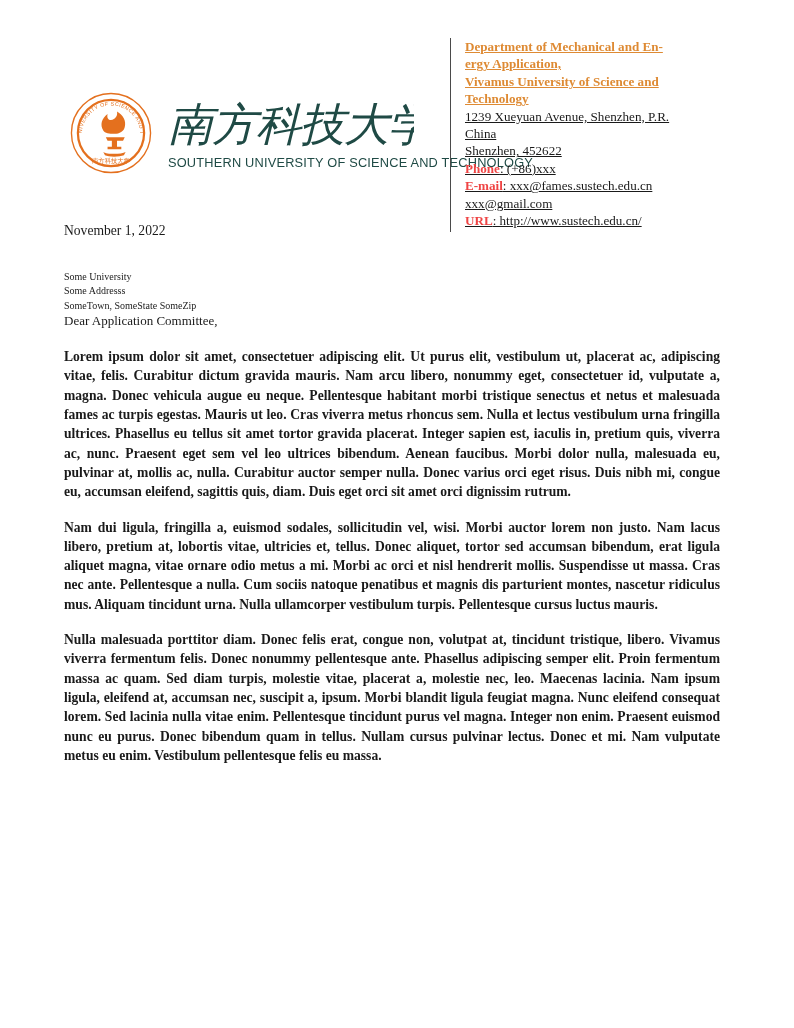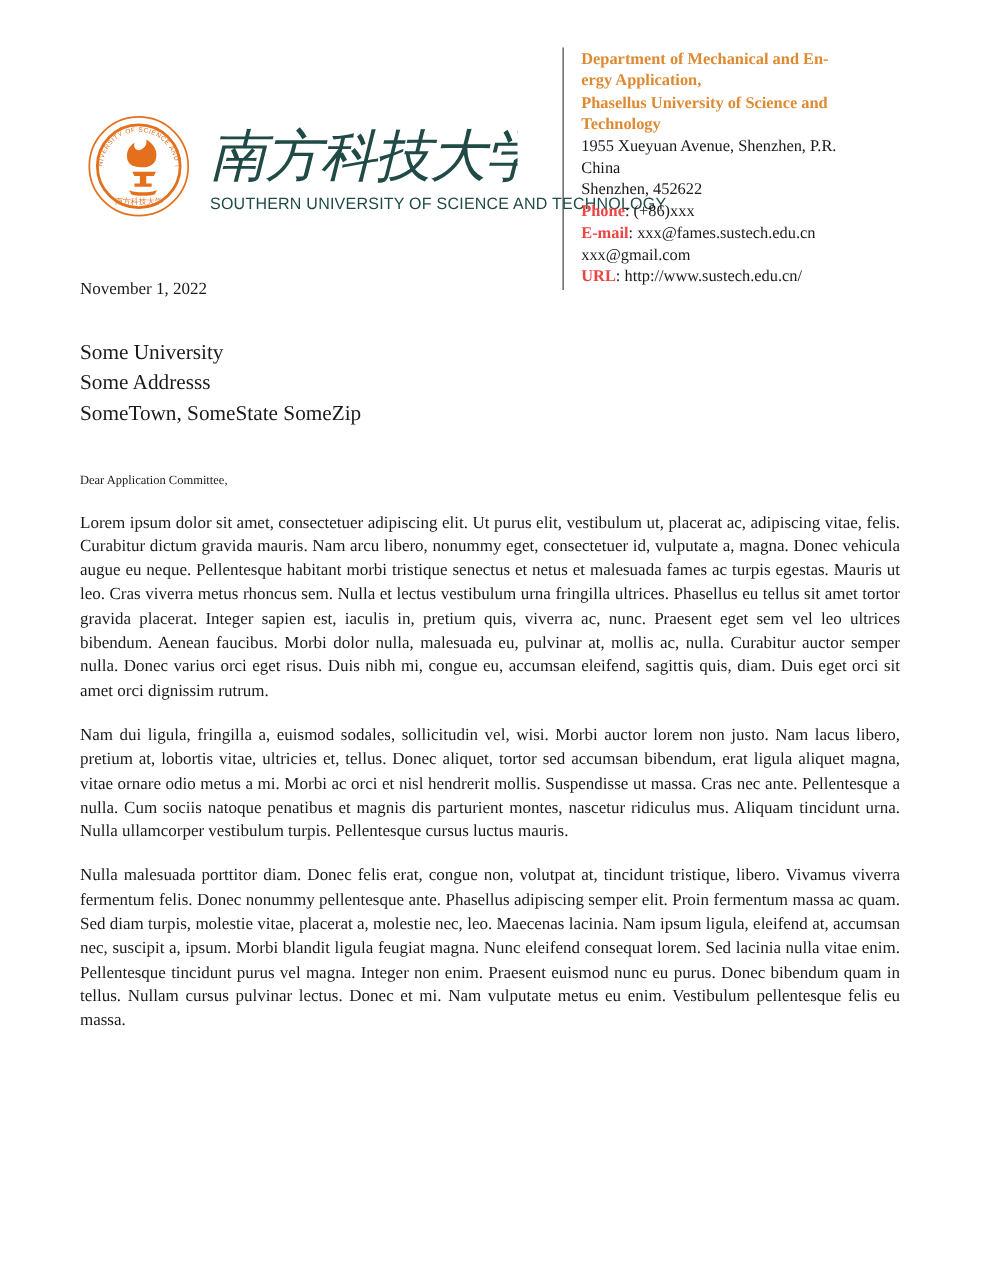--- a/index.html
+++ b/index.html
@@ -84,50 +84,51 @@
   }
   .contact .plain {
     color: #1a1a1a;
   }
   .contact .lbl {
     color: #ef4444;
     font-weight: bold;
   }
   .contact-line {
     display: block;
+    text-decoration: underline;
   }
 
   
   .body-area {
     position: absolute;
     left: 64px;
     top: 222px;
     width: 656px;
   }
   .date {
     font-size: 13.6px;
     line-height: 1.3;
   }
   .recipient {
     margin-top: 30px;
-    font-size: 17px;
+    font-size: 10px;
     line-height: 1.45;
   }
   .recipient span { display: block; }
   .salutation {
-    margin-top: 35px;
-    font-size: 10px;
+    font-size: 13px;
   }
   .para {
     margin-top: 16px;
     font-size: 13.6px;
     line-height: 1.42;
     text-align: justify;
     text-justify: inter-word;
     hyphens: auto;
+    font-weight: bold;
   }
   .para:first-of-type { margin-top: 18px; }
 </style>
 </head>
 <body>
 
 <div class="page">
 
   <div class="letterhead">
 
@@ -153,23 +154,23 @@
         </svg>
         <div class="en-name">SOUTHERN UNIVERSITY OF SCIENCE AND TECHNOLOGY</div>
       </div>
     </div>
 
     <div class="contact-rule"></div>
 
     <div class="contact">
       <span class="contact-line dept">Department of Mechanical and En-</span>
       <span class="contact-line dept">ergy Application,</span>
-      <span class="contact-line dept">Phasellus University of Science and</span>
+      <span class="contact-line dept">Vivamus University of Science and</span>
       <span class="contact-line dept">Technology</span>
-      <span class="contact-line plain">1955 Xueyuan Avenue, Shenzhen, P.R.</span>
+      <span class="contact-line plain">1239 Xueyuan Avenue, Shenzhen, P.R.</span>
       <span class="contact-line plain">China</span>
       <span class="contact-line plain">Shenzhen, 452622</span>
       <span class="contact-line"><span class="lbl">Phone</span><span class="plain">: (+86)xxx</span></span>
       <span class="contact-line"><span class="lbl">E-mail</span><span class="plain">: xxx@fames.sustech.edu.cn</span></span>
       <span class="contact-line plain">xxx@gmail.com</span>
       <span class="contact-line"><span class="lbl">URL</span><span class="plain">: http://www.sustech.edu.cn/</span></span>
     </div>
   </div>
 
   <div class="body-area">

